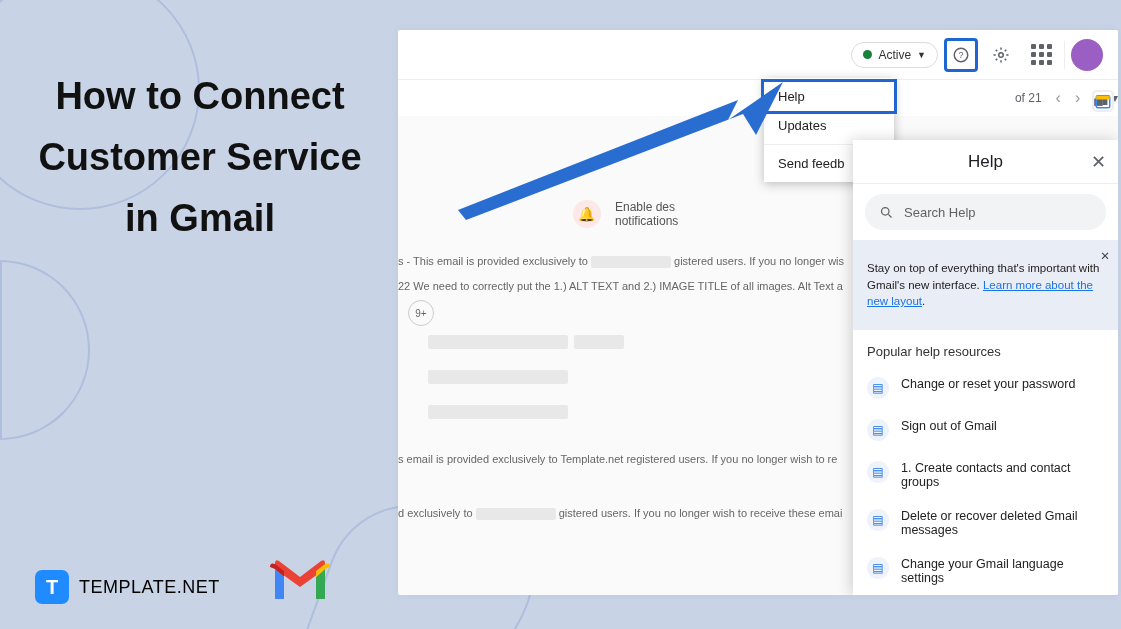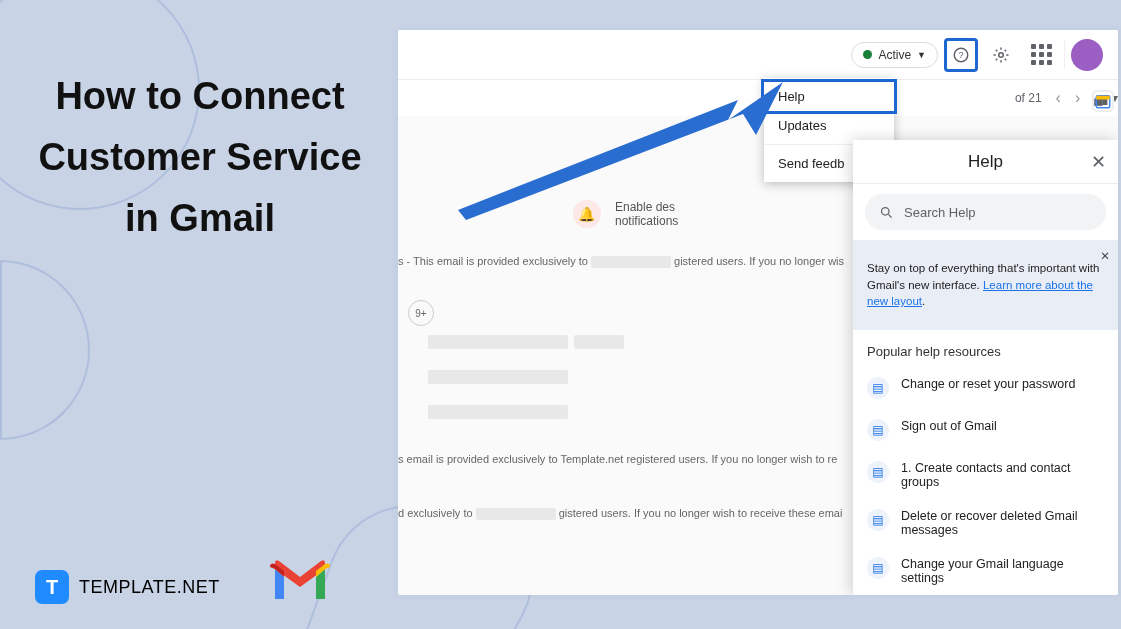--- a/index.html
+++ b/index.html
@@ -133,20 +133,23 @@
     <div class="bell-badge">🔔</div>
     <div>
       <div>Enable des</div>
       <div>notifications</div>
     </div>
   </div>
 
   <div class="email-line" style="top:225px">
     <span>s - This email is provided exclusively to</span> <span class="grey-block" style="width:80px"></span> <span>gistered users. If you no longer wis</span>
   </div>
+  <div class="email-line" style="top:250px">
+    <span>22 We need to correctly put the 1.) ALT TEXT and 2.) IMAGE TITLE of all images. Alt Text a</span>
+  </div>
   <div class="plus9">9+</div>
 
   <div class="email-line" style="top:305px;left:30px"><span class="grey-block" style="width:140px;height:14px"></span>&nbsp;&nbsp;<span class="grey-block" style="width:50px;height:14px"></span></div>
   <div class="email-line" style="top:340px;left:30px"><span class="grey-block" style="width:140px;height:14px"></span></div>
   <div class="email-line" style="top:375px;left:30px"><span class="grey-block" style="width:140px;height:14px"></span></div>
 
   <div class="email-line" style="top:423px">s email is provided exclusively to Template.net registered users. If you no longer wish to re</div>
   <div class="email-line" style="top:477px">
     <span>d exclusively to</span> <span class="grey-block" style="width:80px"></span> <span>gistered users. If you no longer wish to receive these emai</span>
   </div>

